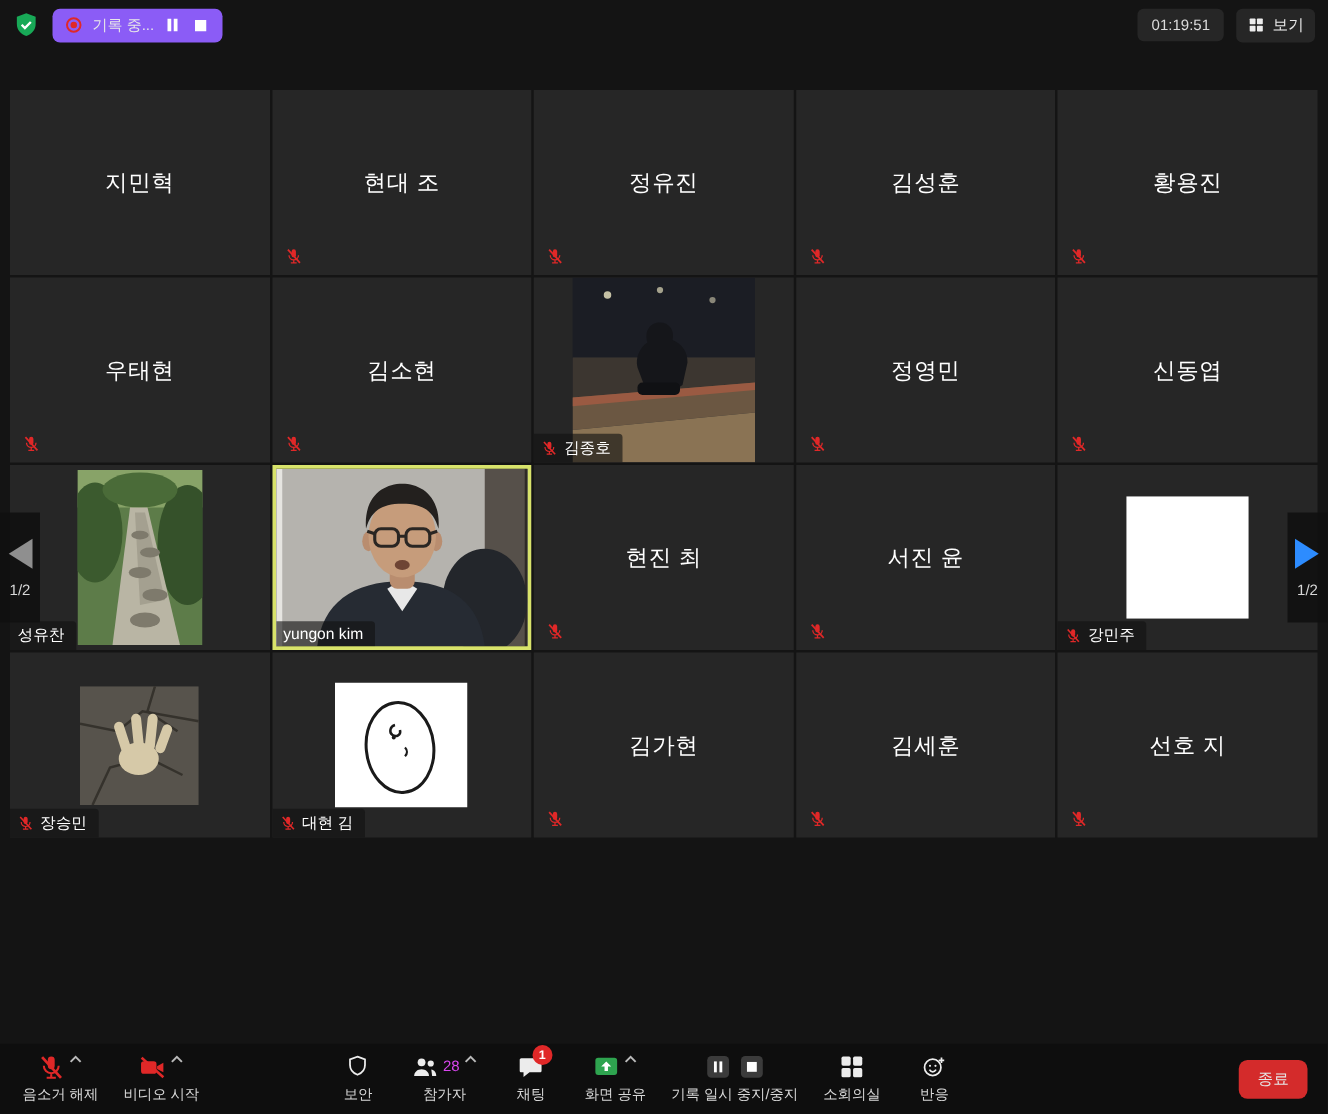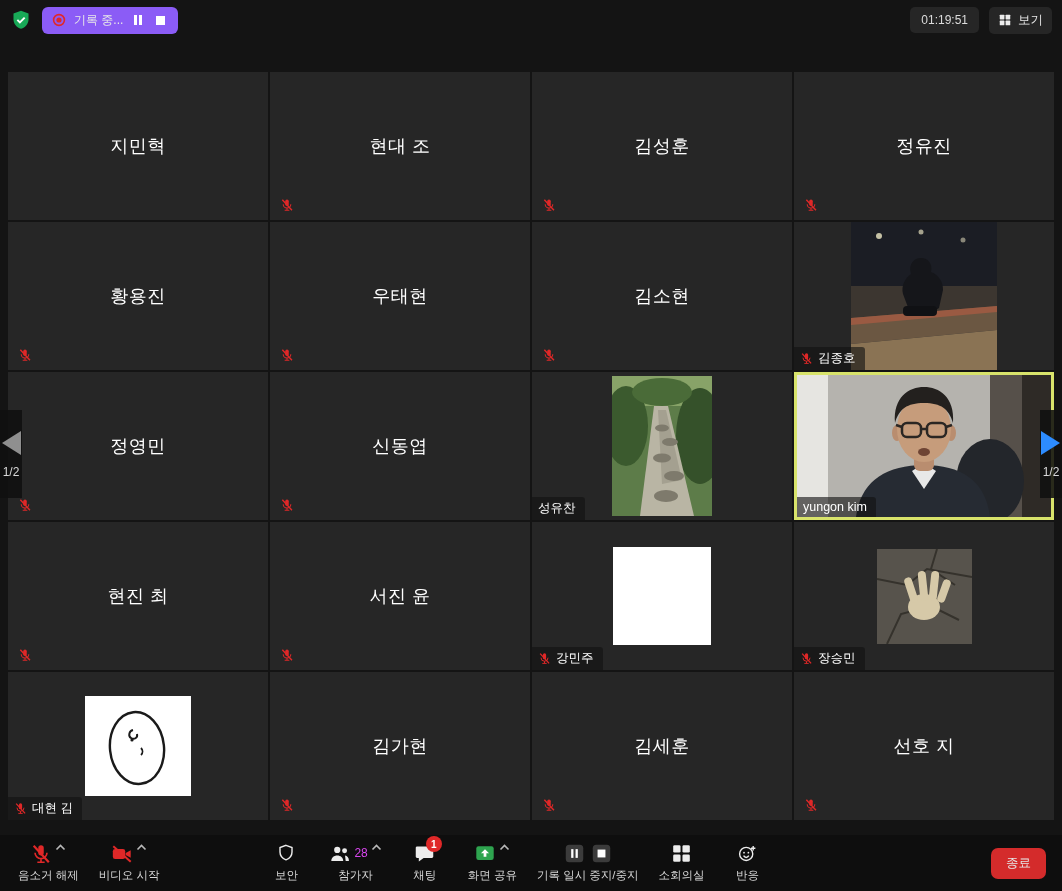--- a/index.html
+++ b/index.html
@@ -11,32 +11,32 @@
   .shield{display:flex;cursor:pointer}
   .rec-pill{display:flex;align-items:center;gap:8px;background:#8b5cf6;border-radius:6px;height:27px;padding:0 10px;font-size:12px;color:#e8e8e8}
   .rec-btn{background:none;border:none;display:flex;align-items:center;cursor:pointer;padding:2px 3px}
   .pause-glyph{display:block;width:8px;height:10px;border-left:3px solid #fff;border-right:3px solid #fff}
   .stop-glyph{display:block;width:9px;height:9px;background:#fff}
   .topbar-right{margin-left:auto;display:flex;align-items:center;gap:10px}
   .timer-pill{background:#262626;border-radius:5px;padding:6px 11px;font-size:12px;color:#dcdcdc}
   .view-btn{display:flex;align-items:center;gap:6px;background:#262626;border:none;border-radius:5px;padding:5px 9px;color:#e8e8e8;font-size:12.5px;cursor:pointer}
 
   
-  .gallery{position:relative;margin:32px 8px 0;display:grid;grid-template-columns:repeat(4,1fr);grid-auto-rows:148px;gap:2px}
+  .gallery{position:relative;margin:32px 8px 0;display:grid;grid-template-columns:repeat(5,1fr);grid-auto-rows:148px;gap:2px}
   .tile{position:relative;background:#262626;display:flex;align-items:center;justify-content:center;overflow:hidden;cursor:pointer}
   .tile.active{border:3px solid #d8e36b}
   .tile-name{color:#fff;font-size:18px;font-weight:500;letter-spacing:.5px}
   .tile-mic{position:absolute;left:10px;bottom:8px;display:flex;z-index:2}
   .tile-video{display:flex;align-items:center;justify-content:center}
   .tile-video.full{position:absolute;inset:0}
   .tile-video.full svg{width:100%;height:100%}
   .tile-label{position:absolute;left:0;bottom:0;display:flex;align-items:center;gap:5px;background:rgba(18,18,18,.62);padding:3px 9px 3px 6px;color:#fff;font-size:12.5px;z-index:2;border-radius:0 3px 0 0}
 
   
-  .page-nav{position:absolute;width:22px;height:88px;top:410px;display:flex;flex-direction:column;align-items:center;justify-content:center;gap:8px;background:rgba(16,16,16,.88);z-index:5;cursor:pointer}
+  .page-nav{position:absolute;width:32px;height:88px;top:410px;display:flex;flex-direction:column;align-items:center;justify-content:center;gap:8px;background:rgba(16,16,16,.88);z-index:5;cursor:pointer}
   .page-nav.left{left:0}
   .page-nav.right{right:0}
   .page-ind{color:#d8d8d8;font-size:12px}
 
   
   .toolbar{position:absolute;left:0;right:0;bottom:0;height:56px;background:#0e0e0e;display:flex;align-items:center;padding:0 10px;gap:4px}
   .tb-item{position:relative;display:flex;flex-direction:column;align-items:center;justify-content:center;gap:2px;min-width:62px;padding:3px 8px;cursor:pointer;border-radius:8px}
   .tb-row{display:flex;align-items:flex-start;gap:3px;height:23px}
   .tb-label{color:#d8d8d8;font-size:11.5px;white-space:nowrap}
   .tb-count{color:#d946ef;font-size:12px;margin-top:3px}
@@ -95,31 +95,31 @@
       <div class="tile-name">현대 조</div>
       <span class="tile-mic">
         <svg viewBox="0 0 24 24" width="14" height="14" fill="none">
           <rect x="9" y="2.5" width="6" height="11" rx="3" fill="#e02828"></rect>
           <path d="M5.5 10.5a6.5 6.5 0 0 0 13 0M12 17v3.5M8 21h8" stroke="#e02828" stroke-width="1.8"></path>
           <line x1="4" y1="3" x2="20.5" y2="21" stroke="#e02828" stroke-width="2.4"></line>
         </svg>
       </span>
     </div>
     <div class="tile">
+      <div class="tile-name">정유진</div>
+      <span class="tile-mic">
+        <svg viewBox="0 0 24 24" width="14" height="14" fill="none">
+          <rect x="9" y="2.5" width="6" height="11" rx="3" fill="#e02828"></rect>
+          <path d="M5.5 10.5a6.5 6.5 0 0 0 13 0M12 17v3.5M8 21h8" stroke="#e02828" stroke-width="1.8"></path>
+          <line x1="4" y1="3" x2="20.5" y2="21" stroke="#e02828" stroke-width="2.4"></line>
+        </svg>
+      </span>
+    </div>
+    <div class="tile">
       <div class="tile-name">김성훈</div>
-      <span class="tile-mic">
-        <svg viewBox="0 0 24 24" width="14" height="14" fill="none">
-          <rect x="9" y="2.5" width="6" height="11" rx="3" fill="#e02828"></rect>
-          <path d="M5.5 10.5a6.5 6.5 0 0 0 13 0M12 17v3.5M8 21h8" stroke="#e02828" stroke-width="1.8"></path>
-          <line x1="4" y1="3" x2="20.5" y2="21" stroke="#e02828" stroke-width="2.4"></line>
-        </svg>
-      </span>
-    </div>
-    <div class="tile">
-      <div class="tile-name">정유진</div>
       <span class="tile-mic">
         <svg viewBox="0 0 24 24" width="14" height="14" fill="none">
           <rect x="9" y="2.5" width="6" height="11" rx="3" fill="#e02828"></rect>
           <path d="M5.5 10.5a6.5 6.5 0 0 0 13 0M12 17v3.5M8 21h8" stroke="#e02828" stroke-width="1.8"></path>
           <line x1="4" y1="3" x2="20.5" y2="21" stroke="#e02828" stroke-width="2.4"></line>
         </svg>
       </span>
     </div>
     <div class="tile">
       <div class="tile-name">황용진</div>

